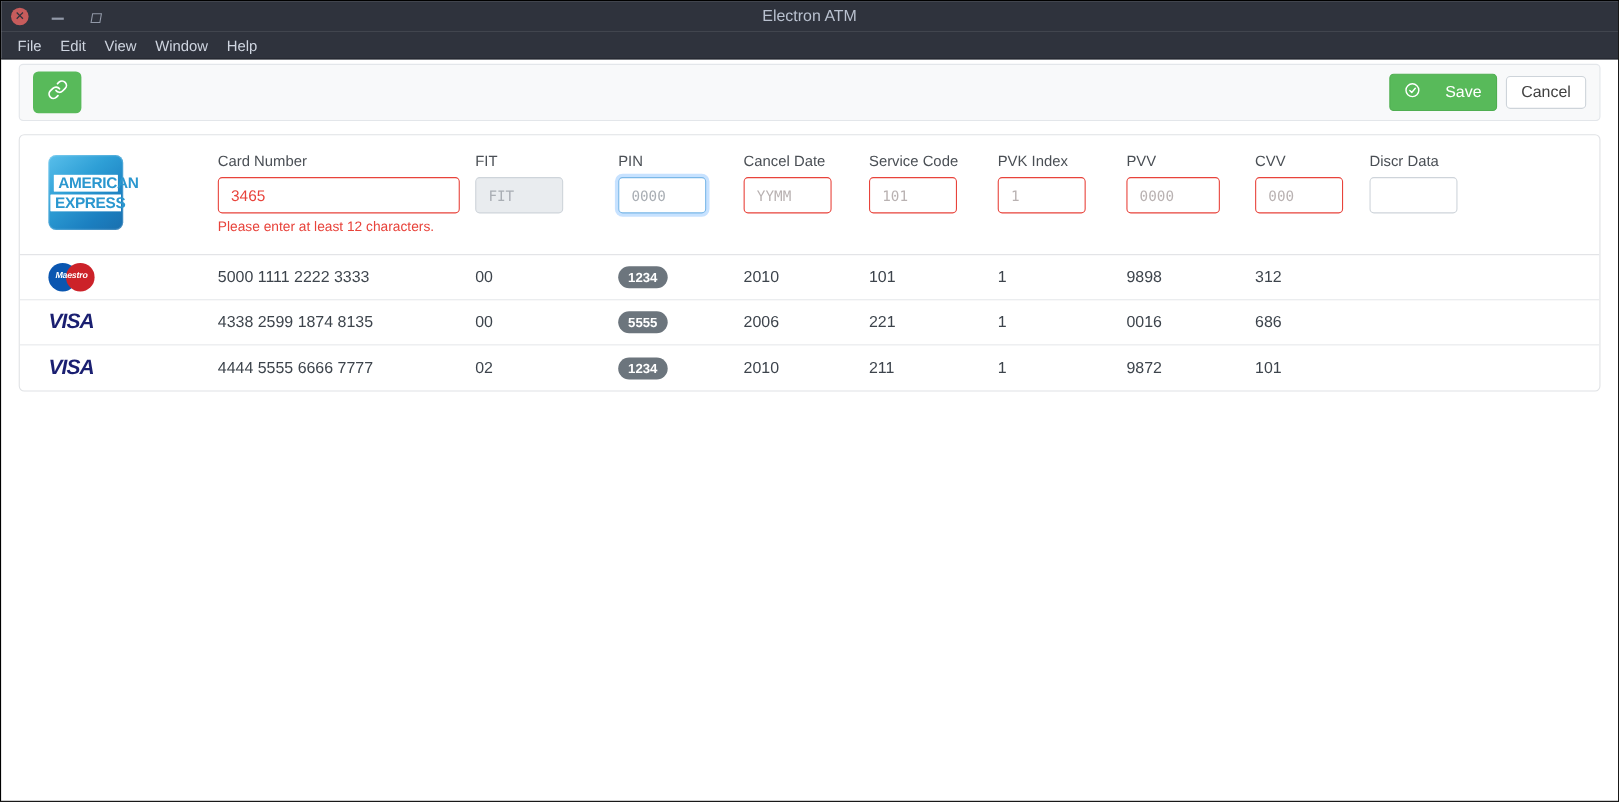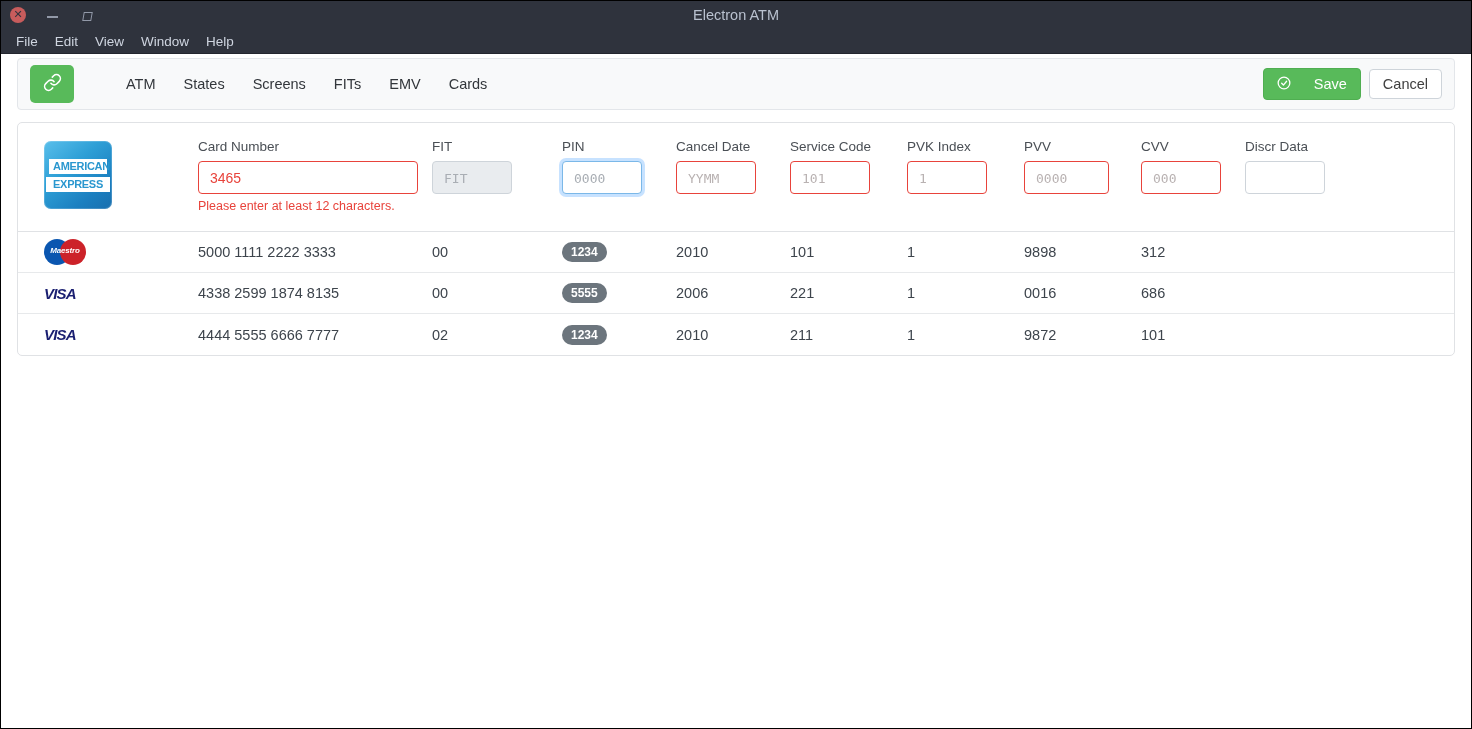--- a/index.html
+++ b/index.html
@@ -222,21 +222,21 @@
     align-items: center;
     justify-content: center;
     gap: 3px;
     box-shadow: inset 0 0 0 1px rgba(255,255,255,0.18);
   }
   .amex-line {
     background: #ffffff;
     color: #2a97cf;
     font-family: "Liberation Sans", sans-serif;
     font-weight: bold;
-    font-size: 11px;
+    font-size: 14px;
     letter-spacing: -0.3px;
     line-height: 11px;
     padding: 1px 3px;
     border: 1px solid #ffffff;
     box-sizing: border-box;
     text-align: center;
   }
   .amex-line.l1 { width: 58px; }
   .amex-line.l2 { width: 64px; }
 
@@ -367,21 +367,21 @@
     font-weight: bold;
     font-style: italic;
     font-family: "Liberation Sans", sans-serif;
     letter-spacing: -0.2px;
     z-index: 3;
   }
 
   
   .visa {
     color: #1a1f71;
-    font-size: 15px;
+    font-size: 19px;
     font-weight: bold;
     font-style: italic;
     letter-spacing: -0.8px;
     font-family: "Liberation Sans", sans-serif;
   }
 
   
   .pin-badge {
     display: inline-block;
     background: #6c757d;
@@ -426,28 +426,20 @@
 
       <div class="link-btn">
         <span>
           <svg width="19" height="19" viewBox="0 0 24 24" fill="none" stroke="#ffffff" stroke-width="2" stroke-linecap="round" stroke-linejoin="round">
             <path d="M10 13a5 5 0 0 0 7.54.54l3-3a5 5 0 0 0-7.07-7.07l-1.72 1.71"></path>
             <path d="M14 11a5 5 0 0 0-7.54-.54l-3 3a5 5 0 0 0 7.07 7.07l1.71-1.71"></path>
           </svg>
         </span>
       </div>
 
-      <div class="navlinks">
-        <a class="navlink">ATM</a>
-        <a class="navlink">States</a>
-        <a class="navlink">Screens</a>
-        <a class="navlink">FITs</a>
-        <a class="navlink">EMV</a>
-        <a class="navlink">Cards</a>
-      </div>
 
       <div class="toolbar-right">
         <div class="btn btn-save">
           <span>
             <svg width="14" height="14" viewBox="0 0 24 24" fill="none" stroke="#ffffff" stroke-width="2.2" stroke-linecap="round" stroke-linejoin="round">
               <circle cx="12" cy="12" r="10"></circle>
               <polyline points="8 12.5 11 15.5 16.5 9"></polyline>
             </svg>
           </span>
           <span>Save</span>

